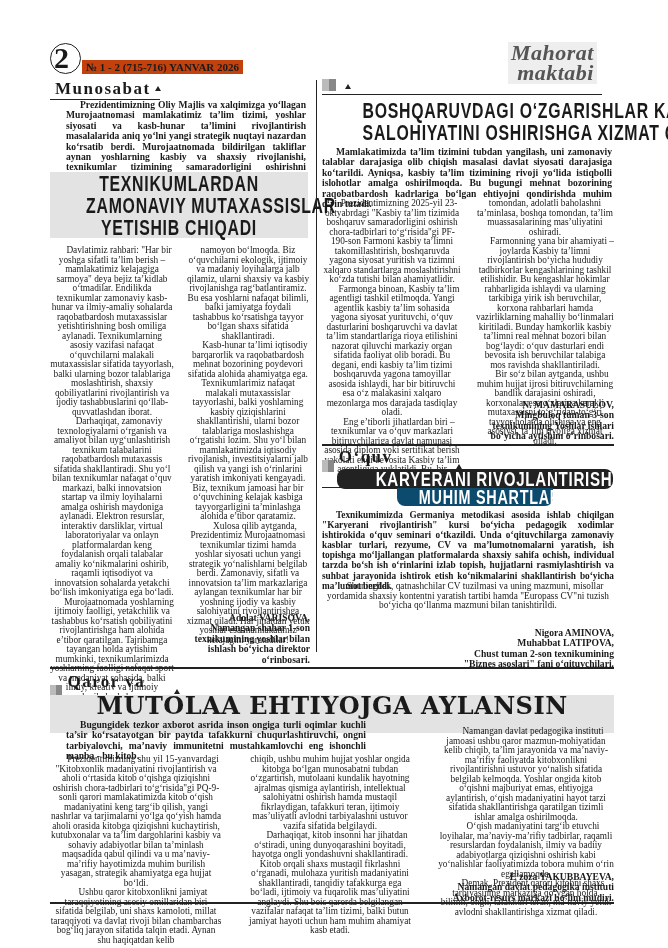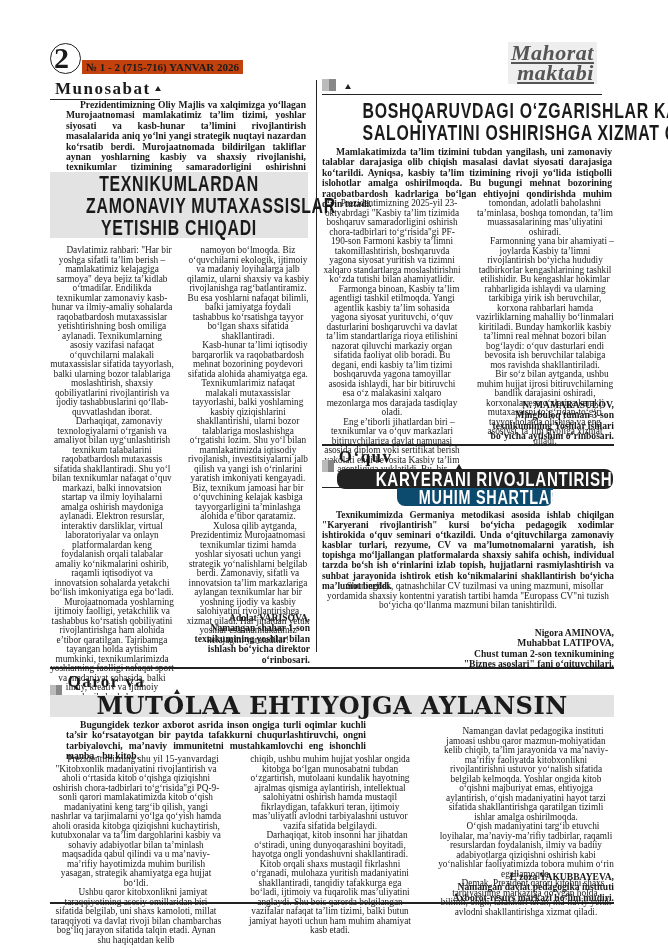--- a/index.html
+++ b/index.html
@@ -1,20 +1,20 @@
 <!DOCTYPE html>
 <html><head>
 <meta charset="utf-8">
 <style>
   html,body{margin:0;padding:0;background:#fff;}
   body{width:668px;height:948px;position:relative;overflow:hidden;font-family:"Liberation Serif",serif;color:#1a1a1a;}
   .abs{position:absolute;}
   .pagenum{left:50px;top:43px;width:29px;height:29px;border:1.5px solid #222;border-radius:50%;font:bold 30px "Liberation Serif",serif;line-height:28px;text-align:left;text-indent:3px;}
   .issue{left:82px;top:60px;background:#c2410c;padding:1px 4px;font:bold 11px "Liberation Serif",serif;}
-  .logo{left:508px;top:42px;font:italic bold 22px "Liberation Serif",serif;line-height:20px;color:#555;text-align:right;letter-spacing:0.5px;background:#eee;padding:1px 3px;text-decoration:underline;}
+  .logo{left:508px;top:42px;font:italic bold 22px "Liberation Serif",serif;line-height:20px;color:#555;text-align:right;letter-spacing:0.5px;background:#eee;padding:1px 3px;}
   .section-head{display:flex;align-items:center;border-bottom:1.5px solid #222;}
   .sq{width:14px;height:12px;margin-right:5px;margin-bottom:3px;background:linear-gradient(90deg,#bbb 50%,#888 50%);}
   .section-title{font:bold 17px "Liberation Serif",serif;letter-spacing:1.5px;}
   .tri{width:0;height:0;border-left:3px solid transparent;border-right:3px solid transparent;border-bottom:5px solid #222;margin-left:4px;margin-bottom:1px;}
   .lead{font:bold 9.6px "Liberation Serif",serif;line-height:10.4px;text-indent:14px;text-align:justify;}
   .body{font:9.3px "Liberation Serif",serif;line-height:9.5px;text-align:left;}
   .body p{margin:0;text-indent:14px;text-align:center;}
   .sign{font:bold 9.6px "Liberation Serif",serif;line-height:10.4px;text-align:right;}
   .headline-cond{font:bold 20px "Liberation Sans",sans-serif;letter-spacing:1px;text-align:center;transform:scaleX(0.72);transform-origin:center;white-space:nowrap;}
   .vline{background:#222;width:1px;}
@@ -114,21 +114,21 @@
   <div>"Biznes asoslari" fani o‘qituvchilari.</div>
 </div>
 
 <div class="abs hline" style="left:50px;top:667px;width:564px;"></div>
 
 <div class="abs section-head" style="left:50px;top:672px;width:130px;">
   <span class="sq"></span>
   <span class="section-title">Qaror va ijro</span>
   <span class="tri"></span>
 </div>
-<div class="abs" style="left:50px;top:695px;width:564px;height:22px;background:#e3e3e3;">
+<div class="abs" style="left:50px;top:695px;width:564px;height:38px;background:#e3e3e3;">
   <div style="font:bold 24px 'DejaVu Serif',serif;line-height:22px;text-align:center;letter-spacing:0.5px;">MUTOLAA EHTIYOJGA AYLANSIN</div>
 </div>
 <div class="abs lead" style="left:66px;top:720px;width:300px;">Bugungidek tezkor axborot asrida inson ongiga turli oqimlar kuchli ta’sir ko‘rsatayotgan bir paytda tafakkurni chuqurlashtiruvchi, ongni tarbiyalovchi, ma’naviy immunitetni mustahkamlovchi eng ishonchli manba - bu kitob.</div>
 
 <div class="abs body" style="left:50px;top:755px;width:172px;">
   <p>Prezidentimizning shu yil 15-yanvardagi "Kitobxonlik madaniyatini rivojlantirish va aholi o‘rtasida kitob o‘qishga qiziqishni oshirish chora-tadbirlari to‘g‘risida"gi PQ-9-sonli qarori mamlakatimizda kitob o‘qish madaniyatini keng targ‘ib qilish, yangi nashrlar va tarjimalarni yo‘lga qo‘yish hamda aholi orasida kitobga qiziqishni kuchaytirish, kutubxonalar va ta’lim dargohlarini kasbiy va sohaviy adabiyotlar bilan ta’minlash maqsadida qabul qilindi va u ma’naviy-ma’rifiy hayotimizda muhim burilish yasagan, strategik ahamiyatga ega hujjat bo‘ldi.</p>
   <p>Ushbu qaror kitobxonlikni jamiyat taraqqiyotining asosiy omillaridan biri sifatida belgilab, uni shaxs kamoloti, millat taraqqiyoti va davlat rivoji bilan chambarchas bog‘liq jarayon sifatida talqin etadi. Aynan shu haqiqatdan kelib</p>
 </div>
 <div class="abs body" style="left:244px;top:755px;width:172px;">
   <p style="text-indent:0">chiqib, ushbu muhim hujjat yoshlar ongida kitobga bo‘lgan munosabatni tubdan o‘zgartirish, mutolaani kundalik hayotning ajralmas qismiga aylantirish, intellektual salohiyatni oshirish hamda mustaqil fikrlaydigan, tafakkuri teran, ijtimoiy mas’uliyatli avlodni tarbiyalashni ustuvor vazifa sifatida belgilaydi.</p>

